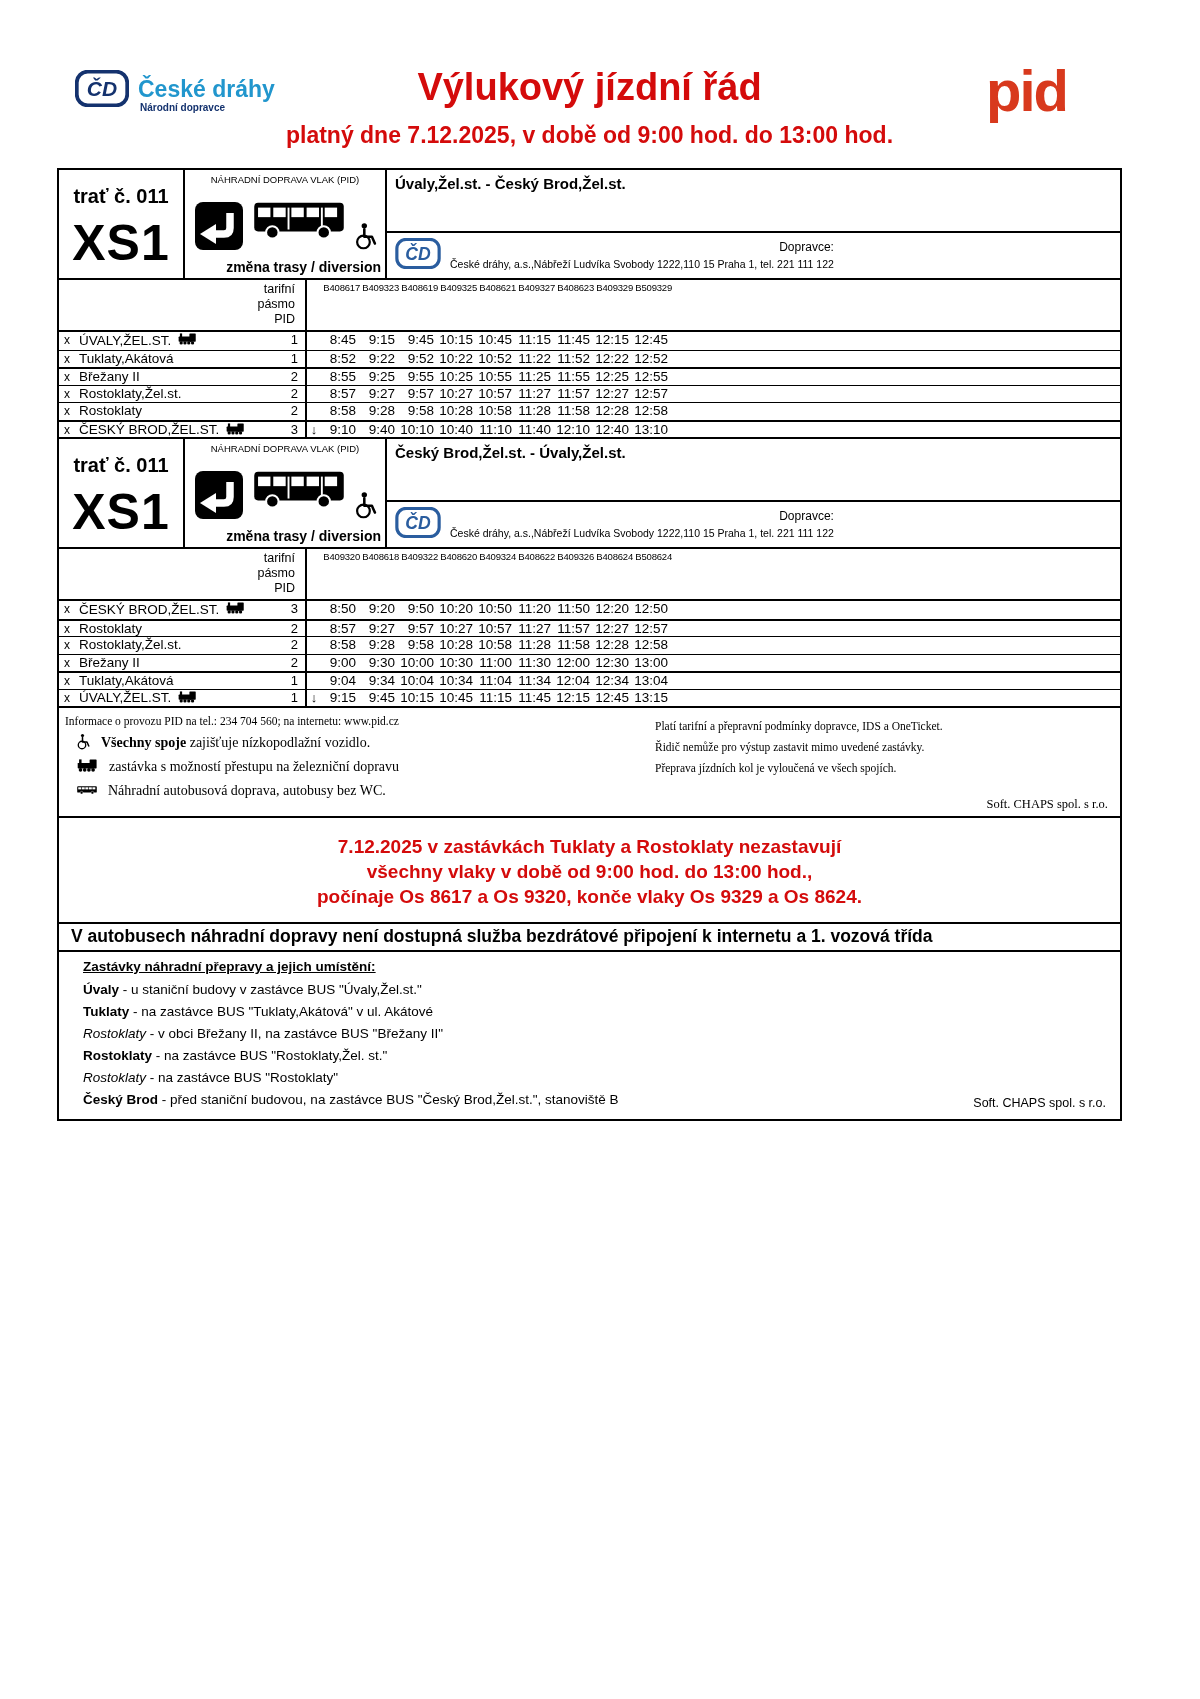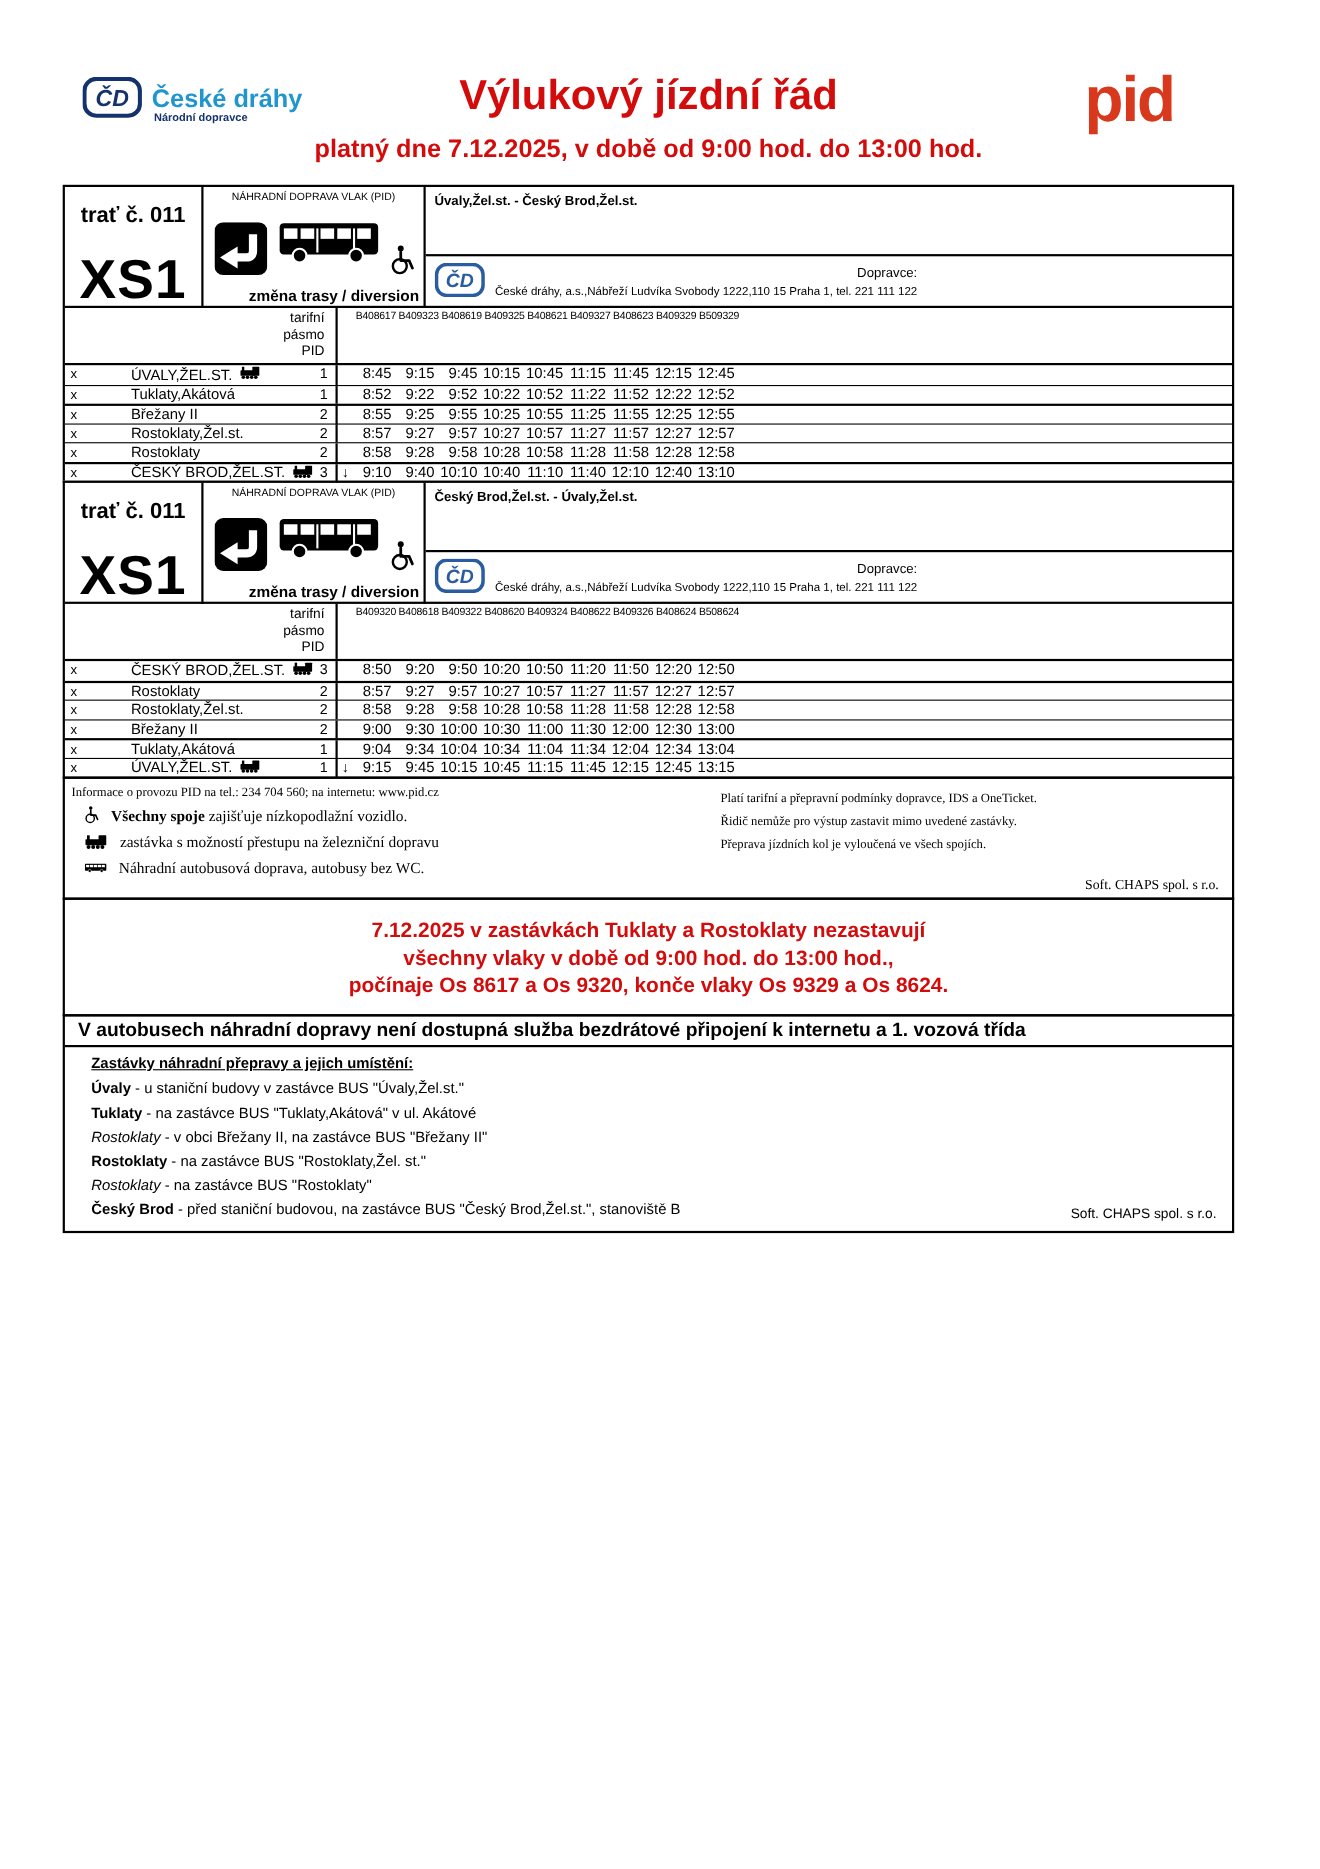--- a/index.html
+++ b/index.html
@@ -32,45 +32,45 @@
   
   #content { position:absolute; left:57px; top:168px; width:1065px; }
 
   
   .tt { border:2px solid #000; background:#fff; }
   .tt + .tt, .info-box, .red-box, .bottom-box { margin-top:-2px; }
 
   .tt-head { display:grid; grid-template-columns:126px 202px 1fr; height:110px; border-bottom:2px solid #000; }
   .tt-line { border-right:2px solid #000; text-align:center; padding-top:15px; }
   .tt-line-label { font-size:20px; font-weight:bold; }
-  .tt-line-code  { font-size:50px; font-weight:bold; letter-spacing:1px; line-height:52px; margin-top:20px; }
+  .tt-line-code  { font-size:50px; font-weight:bold; letter-spacing:1px; line-height:52px; margin-top:9px; }
   .tt-mode { border-right:2px solid #000; position:relative; }
   .tt-nd   { text-align:center; font-size:9.5px; padding-top:4px; white-space:nowrap; }
   .icon-diversion { position:absolute; left:10px; top:32px; }
   .icon-bus       { position:absolute; left:68px; top:30px; }
   .icon-wheel     { position:absolute; right:8px; top:52px; }
   .tt-div-label   { position:absolute; right:4px; bottom:3px; font-size:14px; font-weight:bold; }
   .tt-route { display:flex; flex-direction:column; }
-  .tt-route-title { height:63px; border-bottom:2px solid #000; font-size:12px; font-weight:bold; padding:5px 0 0 8px; }
+  .tt-route-title { height:63px; border-bottom:2px solid #000; font-size:15px; font-weight:bold; padding:5px 0 0 8px; }
   .tt-carrier { flex:1; display:flex; align-items:center; gap:9px; padding-left:8px; }
   .tt-carrier-text { line-height:14px; }
   .tt-carrier-label { font-size:12px;text-align:right; }
   .tt-carrier-info  { font-size:10.5px; margin-top:3px; }
 
   .tt-tariff { display:grid; grid-template-columns:248px 14px repeat(9,39px) 1fr; border-bottom:2px solid #000; }
   .tt-tariff-label { text-align:right; padding:2px 10px 3px 0; font-size:12.5px; line-height:15px; border-right:2px solid #000; }
   .tt-trains { grid-column:3 / span 9; display:grid; grid-template-columns:repeat(9,39px); padding-top:2px; }
   .t-train-no { font-size:9.5px; letter-spacing:-0.2px; text-align:right; white-space:nowrap; }
 
   .t-row { display:grid; grid-template-columns:20px 188px 40px 14px repeat(9,39px) 1fr;
            height:17.5px; line-height:16.5px; font-size:13.5px; border-top:1px solid #000; }
   .tt-rows .t-row:first-child { border-top:none; }
   .t-row.thick { border-top:2px solid #000; }
   .t-x { font-size:12px; padding-left:5px; }
-  .t-station { display:flex; align-items:center; gap:7px; white-space:nowrap; overflow:visible;margin-left:40px; }
+  .t-station { display:flex; align-items:center; gap:7px; white-space:nowrap; overflow:visible; }
   .t-zone { text-align:right; padding-right:7px; border-right:2px solid #000; font-size:13px; }
   .t-arrow { text-align:center; font-weight:bold; font-size:13px; line-height:15px; }
   .t-time { text-align:right; padding-right:4px; }
 
   
   .info-box { border:2px solid #000; position:relative; height:112px; padding:5px 10px 4px 4px;font-family:Liberation Serif, serif; }
   .info-grid { display:grid; grid-template-columns:592px 1fr; }
   .info-line { font-size:11.5px; margin:2px 0 4px 2px; }
   .legend-line { display:flex; gap:11px; align-items:center; font-size:14px; height:24px; padding-left:14px; }
   .legend-line .lg-text b { font-weight:bold; }

